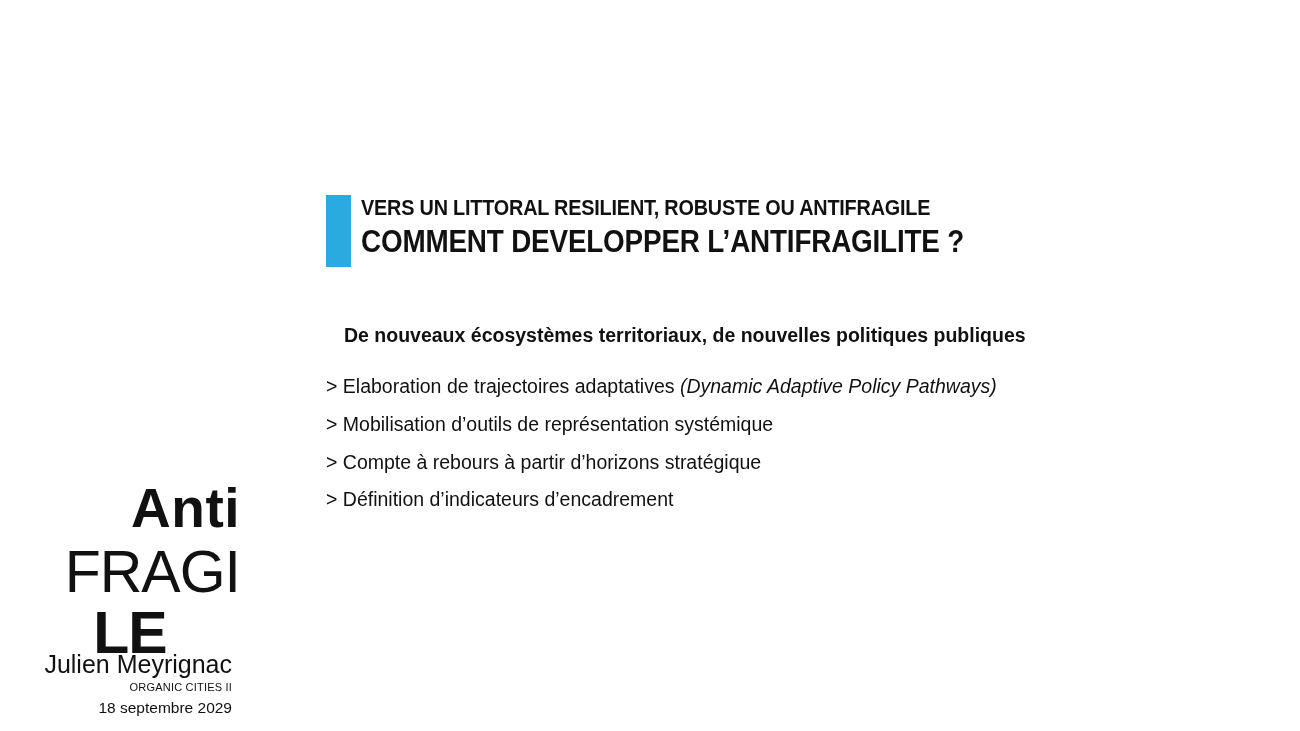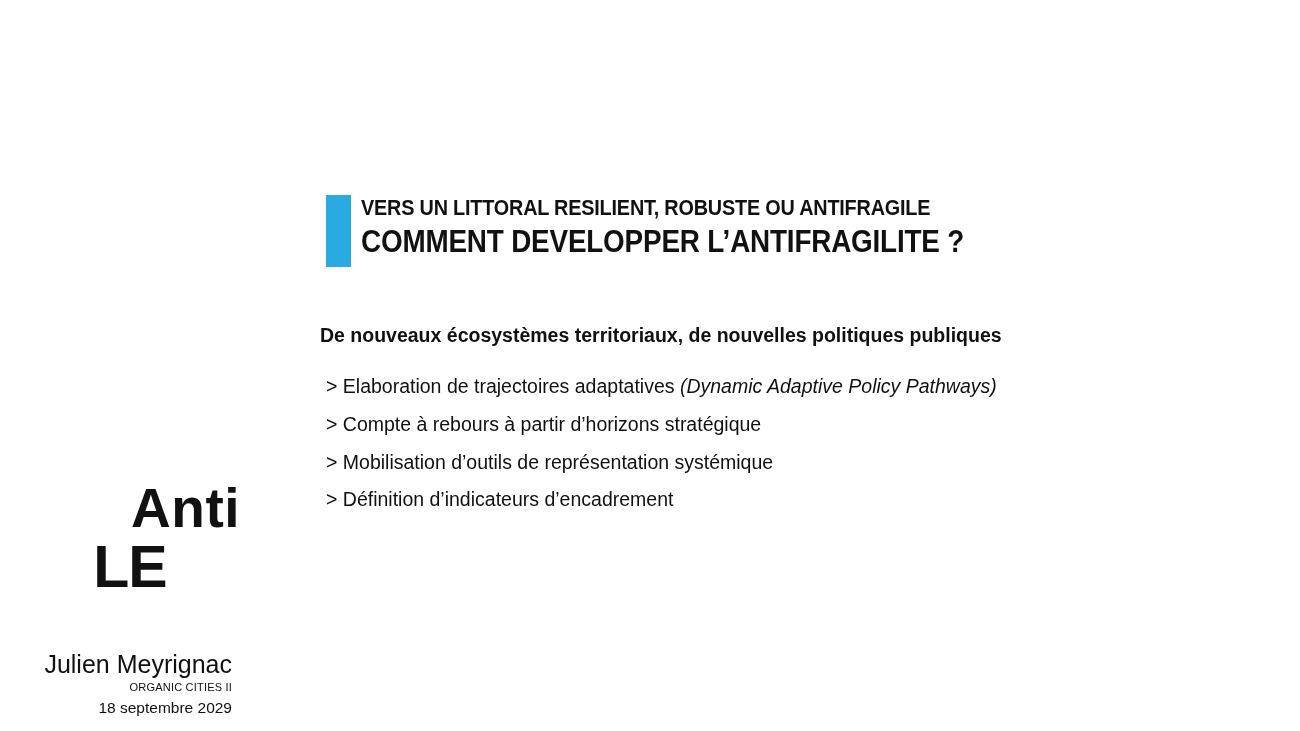--- a/index.html
+++ b/index.html
@@ -51,21 +51,21 @@
     letter-spacing: -0.2px;
     line-height: 34px;
     margin-top: 2px;
     transform: scaleX(0.87);
     transform-origin: left top;
   }
 
   
   .intro {
     position: absolute;
-    left: 320px;
+    left: 344px;
     top: 324px;
     font-size: 19.5px;
     font-weight: bold;
     white-space: nowrap;
   }
   .bullet-list {
     position: absolute;
     left: 326px;
     top: 368px;
     font-size: 19.5px;
@@ -138,27 +138,28 @@
     <div class="header-text">
       <div class="kicker">VERS UN LITTORAL RESILIENT, ROBUSTE OU ANTIFRAGILE</div>
       <div class="title">COMMENT DEVELOPPER L’ANTIFRAGILITE ?</div>
     </div>
   </div>
 
   <div class="intro">De nouveaux écosystèmes territoriaux, de nouvelles politiques publiques</div>
 
   <div class="bullet-list">
       <div class="bullet"><span>&gt; Elaboration de trajectoires adaptatives </span><em>(Dynamic Adaptive Policy Pathways)</em></div>
+      <div class="bullet"><span>&gt; Mobilisation d’outils de représentation systémique</span></div>
       <div class="bullet"><span>&gt; Compte à rebours à partir d’horizons stratégique</span></div>
-      <div class="bullet"><span>&gt; Mobilisation d’outils de représentation systémique</span></div>
       <div class="bullet"><span>&gt; Définition d’indicateurs d’encadrement</span></div>
     </div>
 
   <div class="logo">
     <div class="logo-anti">Anti</div>
+    <div class="logo-fragi">FRAGI</div>
     <div class="logo-le">LE</div>
   </div>
 
   <div class="logo-meta">
     <div class="logo-author">Julien Meyrignac</div>
     <div class="logo-event">ORGANIC CITIES II</div>
     <div class="logo-date">18 septembre 2029</div>
   </div>
 
 </div>

